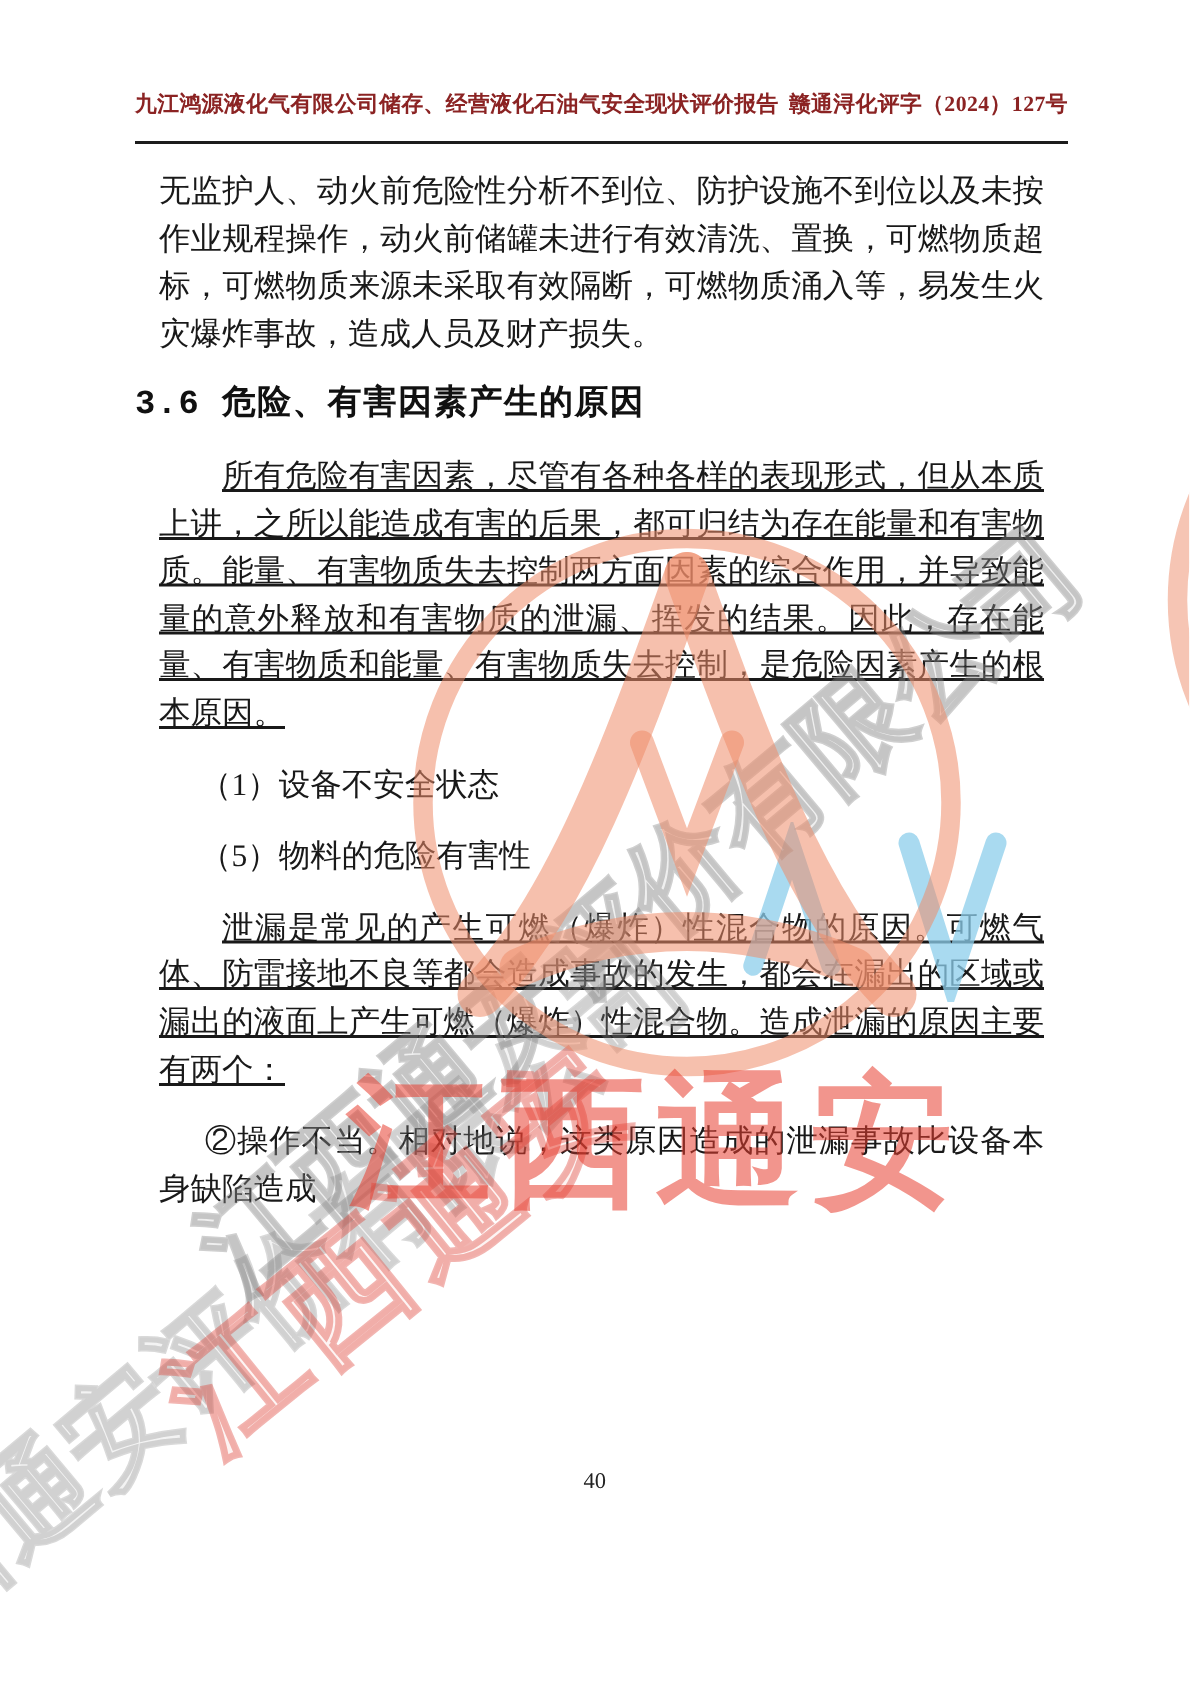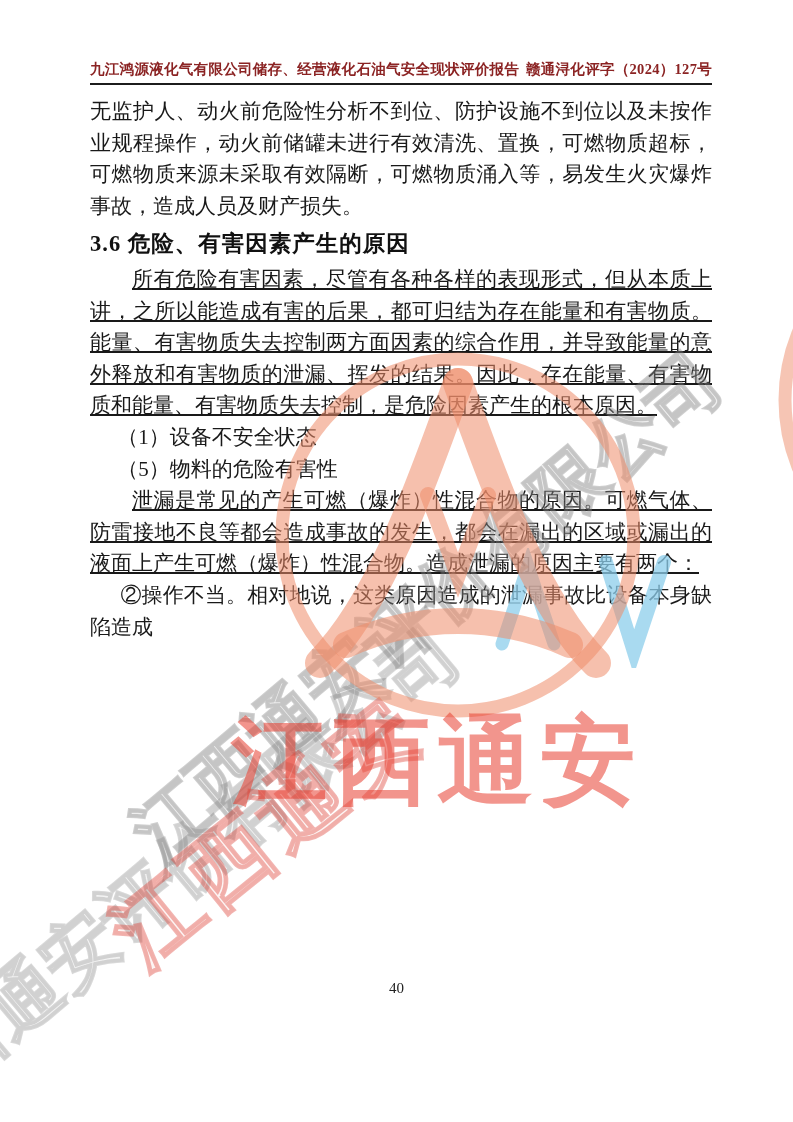--- a/index.html
+++ b/index.html
@@ -8,40 +8,40 @@
     width:793px;height:1122px;
     background:#ffffff;
     overflow:hidden;
     font-family:"Liberation Serif","DejaVu Serif",serif;
   }
   
   .header{
     position:absolute;left:90px;top:60px;width:622px;
     display:flex;justify-content:space-between;align-items:flex-end;
     border-bottom:2px solid #1c1c1c;
-    padding-bottom:4px;
+    padding-bottom:15px;
     font-weight:bold;font-size:14.5px;color:#8b2323;
     letter-spacing:.3px;
     z-index:2;
   }
   
   .content{
     position:absolute;left:90px;top:96px;width:622px;
     font-size:21px;line-height:31.6px;color:#191919;
     text-align:justify;
     z-index:1;
   }
-  .content p{margin:0;}
+  .content p{margin:16px;}
   .p-ind{text-indent:2em;text-decoration:underline;}
   .p-sub{text-indent:1.3em;}
   .p-item{text-indent:1.45em;}
   .sec-heading{
     margin:6px 0 4px 0;
     font-size:22.5px;font-weight:bold;color:#111;
-    font-family:Liberation Serif, serif;
+    font-family:Liberation Mono, monospace;
     letter-spacing:1px;
   }
   
   .footer{
     position:absolute;left:0;top:980px;width:793px;
     text-align:center;font-size:15px;color:#222;
     z-index:1;
   }
   
   .wm{position:absolute;pointer-events:none;}

